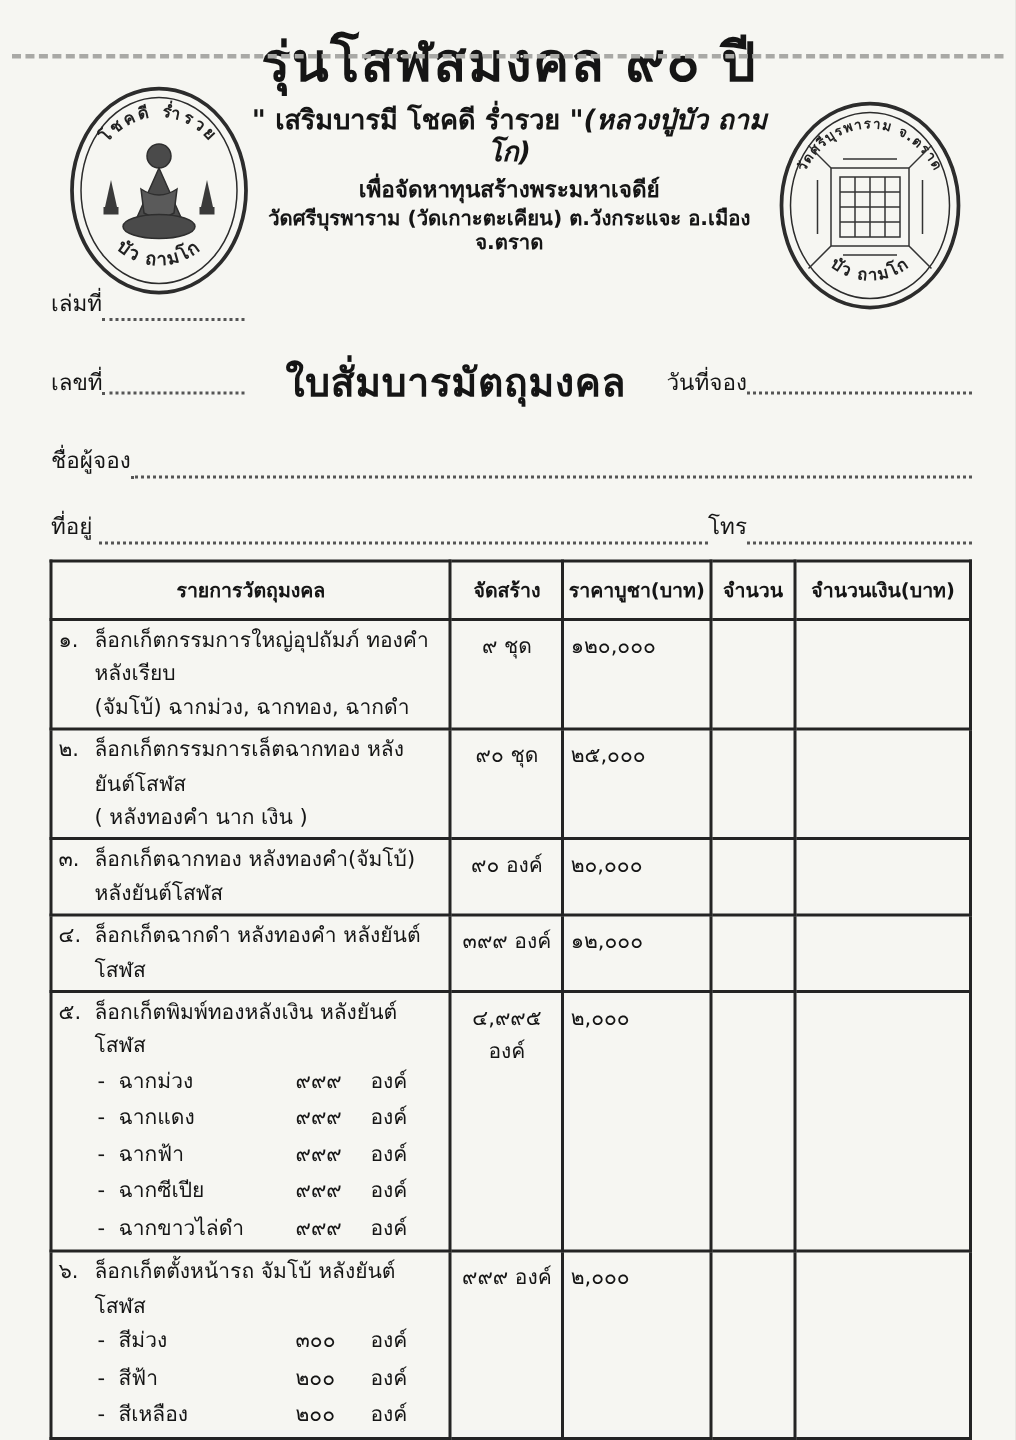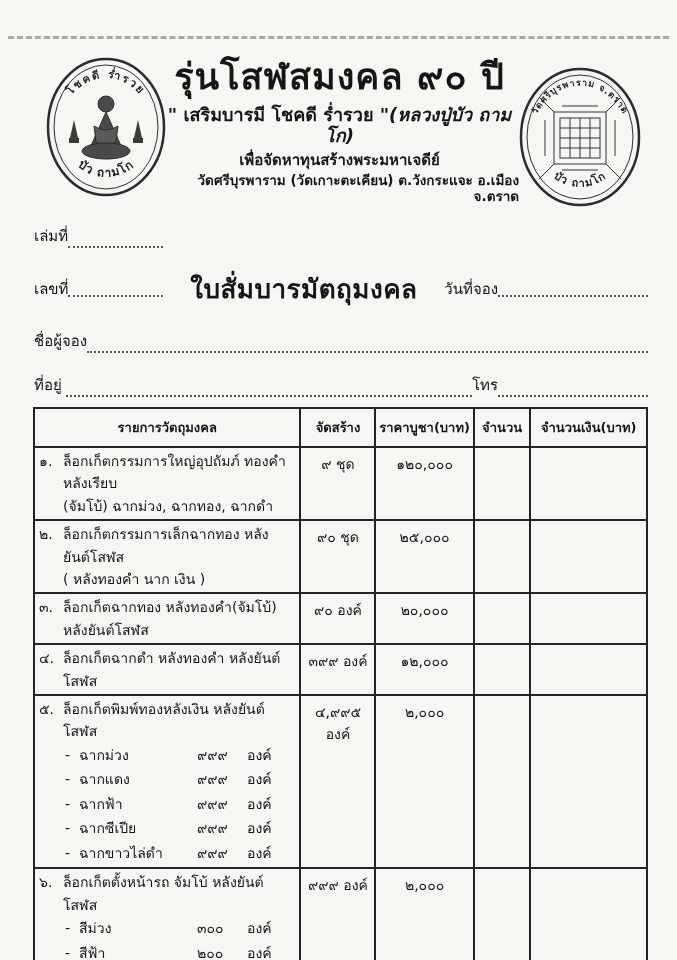--- a/index.html
+++ b/index.html
@@ -13,26 +13,26 @@
     overflow:hidden;
   }
   .perforation {
     position:absolute; top:36px; left:8px; right:8px;
     border-top:3px dashed #a9a9a6; height:0;
   }
   
   .logo { position:absolute; }
   .logo-left  { top:56px; left:44px; }
   .logo-right { top:66px; right:34px; }
-  .header-text { padding:56px 158px 0 160px; text-align:center; line-height:1.15; }
+  .header-text { padding:22px 158px 0 160px; text-align:center; line-height:1.15; }
   .title1 { font-size:36px; font-weight:bold; letter-spacing:1px; }
   .title2 { font-size:18px; font-weight:bold; margin-top:8px; }
   .title2 .by { font-style:italic; }
   .title3 { font-size:15px; font-weight:600; margin-top:5px; }
-  .title4 { font-size:13.5px; font-weight:bold; margin-top:4px;text-align:right; }
+  .title4 { font-size:13.5px; font-weight:bold; margin-top:4px; }
   
   .meta { margin:10px 29px 0 34px; font-size:15px; }
   .meta-row { display:flex; align-items:flex-end; margin-top:20px; }
   .lbl { white-space:nowrap; }
   .dots { border-bottom:2px dotted #555; height:1.05em; }
   .dots-grow { flex:1; }
   .w95  { width:95px; }
   .w150 { width:150px; }
   .row-number-line { align-items:center; }
   .form-title { flex:1; text-align:center; font-size:26px; font-weight:bold; letter-spacing:0.5px; }
@@ -41,21 +41,21 @@
     margin:10px 29px 0 33px;
     border-collapse:collapse;
     width:615px;
     table-layout:fixed;
     font-size:14px;
   }
   .order th, .order td { border:2px solid #242424; padding:2px 4px; vertical-align:top; }
   .order thead th { font-size:13px; font-weight:bold; padding:8px 2px; text-align:center; }
   .c-item  { width:263px; }
   .c-made  { width:74px;  text-align:center; }
-  .c-price { width:97px;  text-align:center; }
+  .c-price { width:97px;  }
   .c-count { width:56px; }
   .c-amt   { width:115px; }
   .order td.c-made, .order td.c-price { padding-top:5px; font-size:14px; }
   .main-line { display:flex; line-height:1.6; }
   .row-no { flex:none; width:24px; }
   .row-text { flex:1; }
   .cont-line { padding-left:24px; line-height:1.6; }
   .sub-line { display:flex; padding-left:26px; line-height:1.75; }
   .sub-dash { width:14px; }
   .sub-label { width:118px; }
@@ -197,21 +197,21 @@
           </td>
           <td class="c-made">๙  ชุด</td>
           <td class="c-price">๑๒๐,๐๐๐</td>
           <td class="c-count"></td>
           <td class="c-amt"></td>
         </tr>
         <tr>
           <td class="c-item">
             <div class="main-line">
               <span class="row-no">๒.</span>
-              <span class="row-text">ล็อกเก็ตกรรมการเล็กฉากทอง หลังยันต์โสฬส</span>
+              <span class="row-text">ล็อกเก็ตกรรมการเล็ตฉากทอง หลังยันต์โสฬส</span>
             </div>
             <div class="cont-line">( หลังทองคำ นาก เงิน )</div>
           </td>
           <td class="c-made">๙๐  ชุด</td>
           <td class="c-price">๒๕,๐๐๐</td>
           <td class="c-count"></td>
           <td class="c-amt"></td>
         </tr>
         <tr>
           <td class="c-item">

